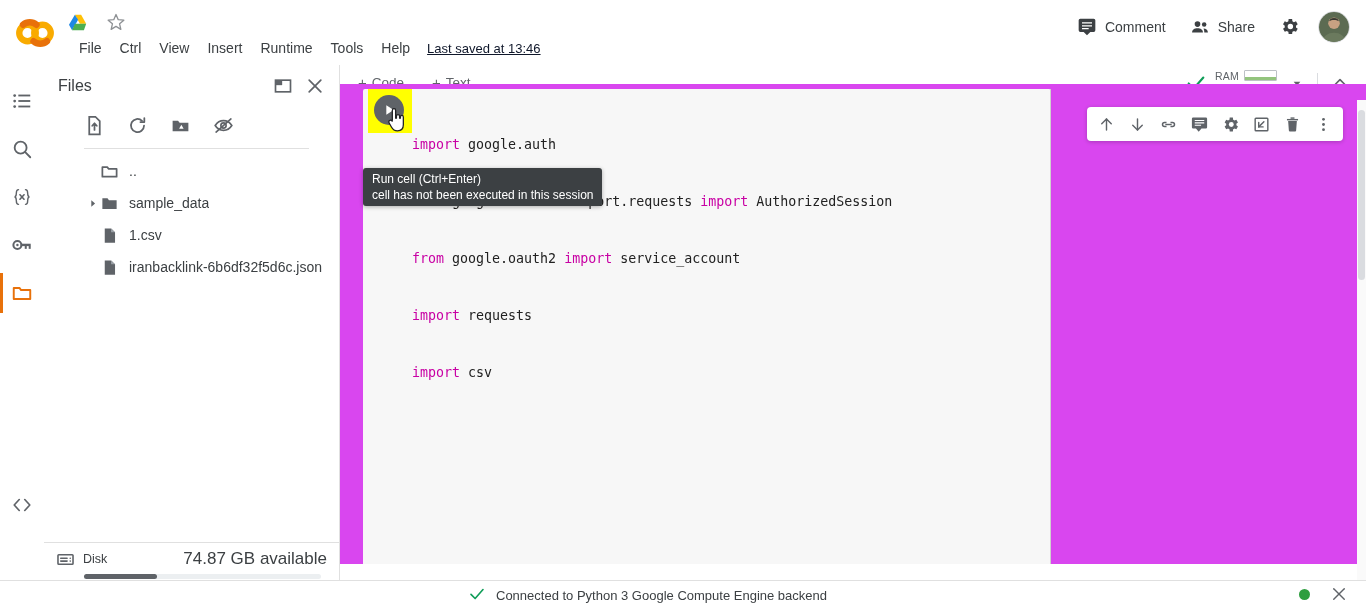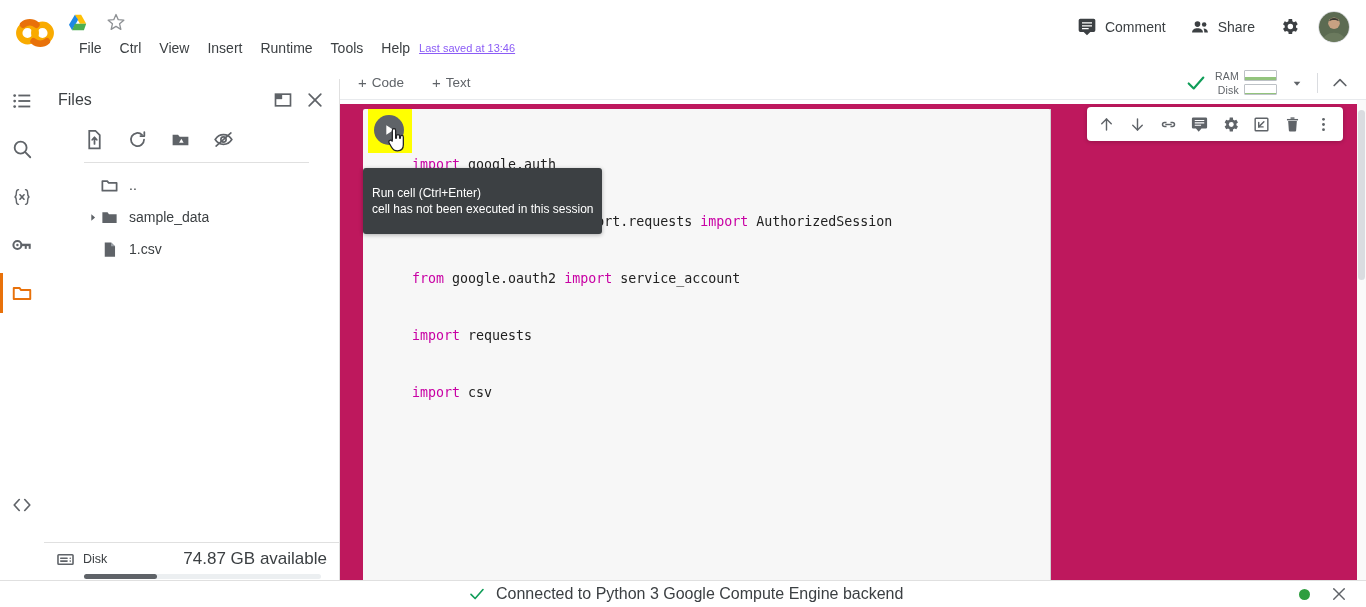--- a/index.html
+++ b/index.html
@@ -20,21 +20,21 @@
     font-size: 15px; color: #202124; direction: rtl; white-space: nowrap;
     padding: 2px 4px; border-radius: 3px; cursor: text;
   }
   .star-icon { margin-left: 10px; width: 20px; height: 20px; cursor: pointer; opacity: .7; }
   .menubar { position: absolute; left: 70px; top: 36px; display: flex; align-items: center; gap: 0; }
   .menu-item {
     font-size: 14px; color: #3c4043; padding: 4px 9px; border-radius: 4px; cursor: pointer;
     white-space: nowrap;
   }
   .last-saved {
-    font-size: 11px; color: #8b5cf6; text-decoration: underline;
+    font-size: 13px; color: #0f172a; margin-left: 8px; text-decoration: underline;
     cursor: pointer; white-space: nowrap;
   }
   .topright { position: absolute; right: 16px; top: 8px; display: flex; align-items: center; gap: 0; }
   .tr-btn {
     display: flex; align-items: center; gap: 8px; padding: 7px 12px; border-radius: 4px;
     font-size: 14px; color: #3c4043; cursor: pointer; white-space: nowrap;
   }
   .gear-btn { padding: 8px; border-radius: 50%; cursor: pointer; display: flex; margin-left: 4px; }
   .avatar {
     width: 32px; height: 32px; border-radius: 50%; margin-left: 10px; cursor: pointer;
@@ -73,21 +73,21 @@
   }
   .rail-item.active { color: #e8710a; }
   .rail-item.active::before {
     content: ""; position: absolute; left: 0; top: 4px; bottom: 4px; width: 3px; background: #e8710a;
   }
   .rail-spacer { flex: 1; }
   .rail-bottom { margin-bottom: 78px; }
 
   
   .filespanel {
-    position: absolute; left: 44px; top: 79px; width: 296px; height: 477px;
+    position: absolute; left: 44px; top: 65px; width: 296px; height: 477px;
     background: #fff; border-right: 1px solid #e0e0e0;
   }
   .fp-header { display: flex; align-items: center; height: 42px; padding: 0 8px 0 14px; }
   .fp-title { font-size: 16px; color: #3c4043; flex: 1; }
   .fp-iconbtn { padding: 6px; border-radius: 50%; cursor: pointer; display: flex; color: #5f6368; }
   .fp-tools { display: flex; align-items: center; gap: 14px; padding: 4px 0 8px 36px; }
   .fp-tool { padding: 4px; border-radius: 50%; cursor: pointer; display: flex; color: #5f6368; }
   .fp-sep { height: 1px; background: #e0e0e0; margin: 0 30px 0 40px; }
   .fp-list { padding-top: 6px; }
   .fp-row {
@@ -105,22 +105,22 @@
   }
   .disk-row { display: flex; align-items: center; gap: 8px; }
   .disk-icon { color: #5f6368; display: flex; flex: none; }
   .disk-label { font-size: 12.5px; color: #3c4043; }
   .disk-avail { font-size: 17px; color: #3c4043; margin-left: auto; }
   .disk-track { height: 5px; border-radius: 3px; background: #eceff1; margin-top: 5px; margin-left: 28px; margin-right: 6px; }
   .disk-fill { height: 5px; border-radius: 3px; background: #5f6368; }
 
   
   .notebook {
-    position: absolute; left: 340px; top: 104px; width: 1026px; height: 480px;
-    background: #be185d; overflow: hidden;
+    position: absolute; left: 340px; top: 84px; width: 1026px; height: 480px;
+    background: #d946ef; overflow: hidden;
   }
   .cell-wrap { position: absolute; left: 23px; top: 5px; width: 688px; }
   .cell {
     position: relative; background: #f7f7f7; border-radius: 2px;
     min-height: 470px; padding: 8px 0 8px 0;
   }
   .gutter {
     position: absolute; left: 0; top: 0; width: 49px; bottom: 0;
   }
   .run-highlight {
@@ -138,42 +138,42 @@
     font-size: 13.3px; line-height: 19px; color: #212121; white-space: pre;
   }
   .code .ln { min-height: 19px; }
   .kw { color: #c800a4; }
   .cm { color: #408000; }
   .cellborder { position: absolute; left: 687px; top: 0; width: 1px; bottom: 0; background: #d0d0d0; }
 
   
   .tooltip {
     position: absolute; left: 363px; top: 168px; background: #3c4043; color: #fff;
-    font-size: 12px; line-height: 16px; padding: 17px 9px; border-radius: 3px; z-index: 40;
+    font-size: 12px; line-height: 16px; padding: 3px 9px; border-radius: 3px; z-index: 40;
     box-shadow: 0 1px 4px rgba(0,0,0,.3); white-space: nowrap;
   }
 
   
   .celltoolbar {
     position: absolute; left: 1087px; top: 107px; height: 34px; background: #fff;
     border-radius: 4px; box-shadow: 0 1px 4px rgba(0,0,0,.22); display: flex; align-items: center;
     padding: 0 4px; gap: 0; z-index: 30;
   }
   .ct-btn { padding: 6px; border-radius: 50%; cursor: pointer; display: flex; color: #5f6368; }
 
   
   .scrollbar-track { position: absolute; right: 0; top: 100px; width: 9px; height: 480px; background: #fafafa; }
   .scrollbar-thumb { position: absolute; right: 1px; top: 110px; width: 7px; height: 170px; background: #dadce0; border-radius: 4px; cursor: pointer; }
 
   
   .statusbar {
     position: absolute; left: 0; bottom: 0; width: 1366px; height: 27px;
     border-top: 1px solid #e0e0e0; background: #fff; display: flex; align-items: center;
   }
-  .sb-msg { display: flex; align-items: flex-start; gap: 10px; margin-left: 468px; font-size: 16px; color: #3c4043; }
+  .sb-msg { display: flex; align-items: flex-end; gap: 10px; margin-left: 468px; font-size: 13px; color: #3c4043; }
   .sb-right { margin-left: auto; display: flex; align-items: center; gap: 20px; margin-right: 18px; }
   .green-dot { width: 11px; height: 11px; border-radius: 50%; background: #2e9e3f; }
   .sb-x { cursor: pointer; display: flex; color: #5f6368; }
 </style>
 </head>
 <body>
 
 <div id="app">
 
   <div class="topbar">
@@ -421,20 +421,29 @@
         <span class="fp-name">sample_data</span>
       </div>
       <div class="fp-row">
         <span class="fp-icon">
           <svg viewBox="0 0 24 24" width="19" height="19" fill="#5f6368">
               <path d="M6 3h8l5 5v13H6z"></path>
               <path d="M14 3l5 5h-5z" fill="#9aa0a6"></path>
             </svg>
         </span>
         <span class="fp-name">1.csv</span>
+      </div>
+      <div class="fp-row">
+        <span class="fp-icon">
+          <svg viewBox="0 0 24 24" width="19" height="19" fill="#5f6368">
+              <path d="M6 3h8l5 5v13H6z"></path>
+              <path d="M14 3l5 5h-5z" fill="#9aa0a6"></path>
+            </svg>
+        </span>
+        <span class="fp-name">iranbacklink-6b6df32f5d6c.json</span>
       </div>
     </div>
   </div>
 
   <div class="diskbar">
     <div class="disk-row">
       <span class="disk-icon">
         <svg viewBox="0 0 24 24" width="19" height="19" fill="none" stroke="currentColor" stroke-width="2">
           <rect x="2.5" y="6" width="19" height="12" rx="1"></rect>
           <line x1="6" y1="10.5" x2="14" y2="10.5" stroke-linecap="round"></line>

